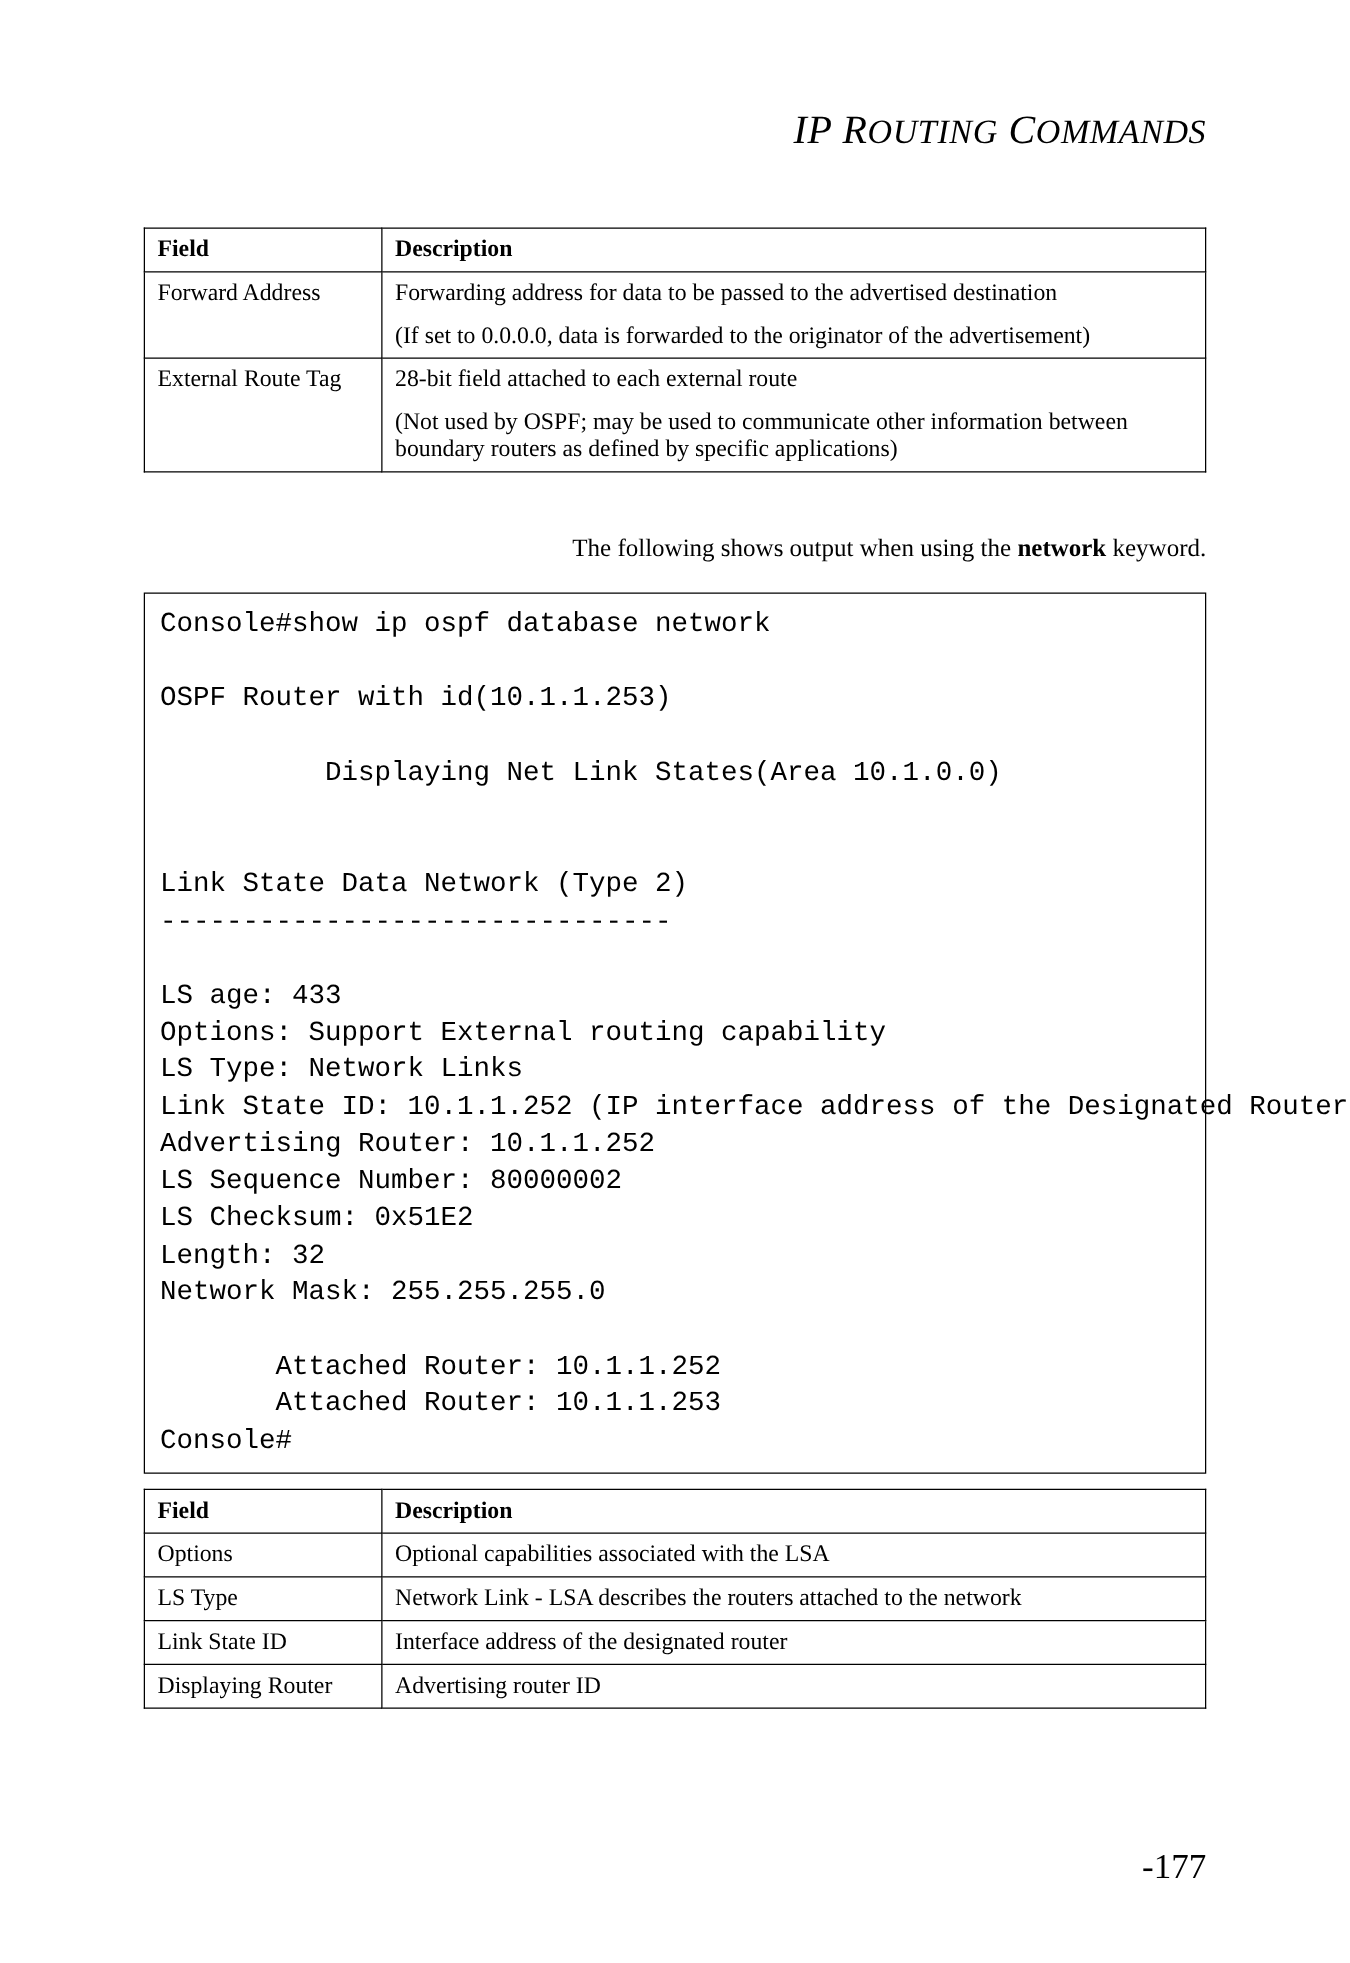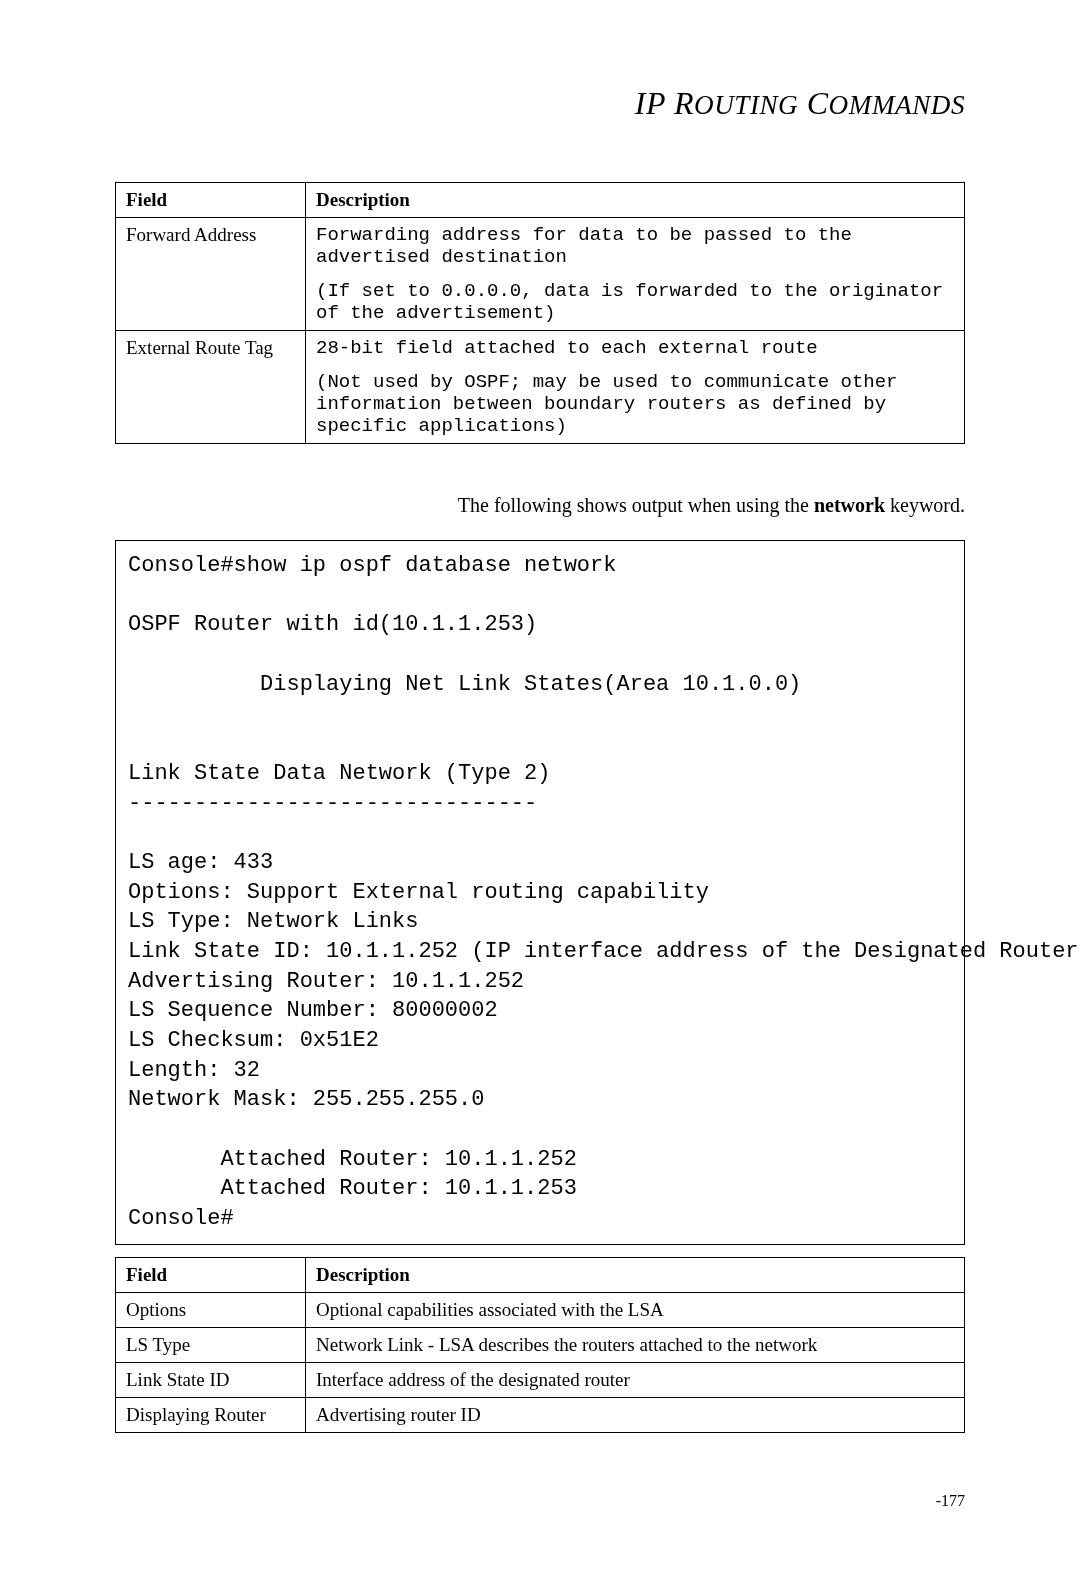--- a/index.html
+++ b/index.html
@@ -34,21 +34,20 @@
       border: 1px solid #000;
       padding: 6px 10px;
       text-align: left;
       vertical-align: top;
     }
     table th {
       font-weight: bold;
     }
     table td p {
       margin-bottom: 12px;
-      font-family: Liberation Mono, monospace;
     }
     table td p:last-child {
       margin-bottom: 0;
     }
     .body-text {
       font-size: 20px;
       margin: 20px 0 20px 55px;
       line-height: 1.5;
       text-align: right;
     }
@@ -61,21 +60,21 @@
       border: 1px solid #000;
       padding: 10px 12px;
       white-space: pre;
       line-height: 1.35;
       margin-bottom: 12px;
     }
     .page-number {
       position: absolute;
       bottom: 60px;
       right: 115px;
-      font-size: 16px;
+      font-size: 28px;
     }
     .table2 {
       margin-top: 0;
     }
     .col-field {
       width: 190px;
     }
   </style>
 </head>
 <body>

